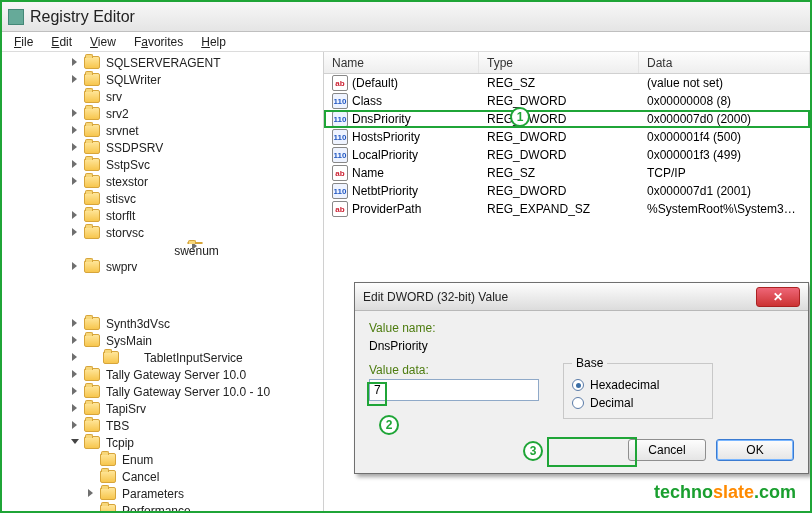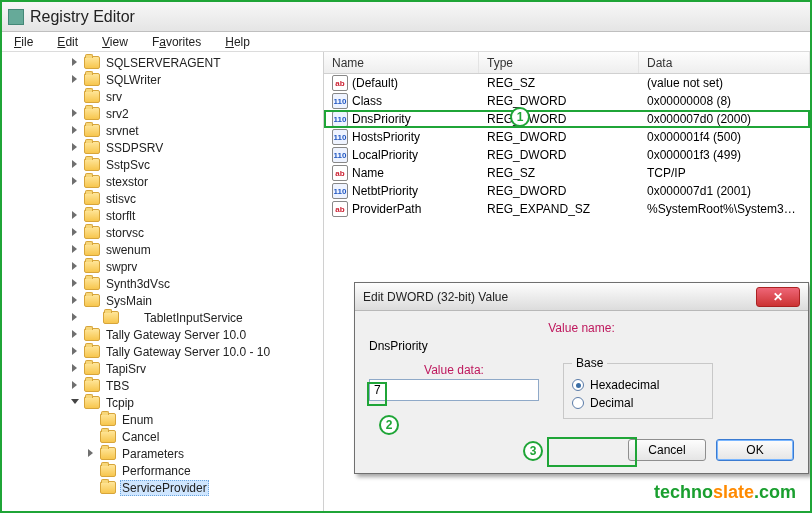--- a/index.html
+++ b/index.html
@@ -2,21 +2,21 @@
 <html><head>
 <meta charset="utf-8">
 <style>
   * { box-sizing: border-box; }
   html, body { margin: 0; padding: 0; font-family: "Segoe UI", Tahoma, sans-serif; font-size: 12px; }
   body { background: #fff; }
   .frame { width: 812px; height: 513px; border: 2px solid #1fa537; position: relative; overflow: hidden; background: #fff; }
   .titlebar { height: 30px; background: linear-gradient(#f7f7f7,#e5e5e5); border-bottom: 1px solid #bfbfbf; display: flex; align-items: center; padding: 0 6px; }
   .titlebar .app-icon { width: 16px; height: 16px; margin-right: 6px; background: #6a9; border: 1px solid #487; }
   .titlebar .title { font-size: 16px; color: #222; }
-  .menubar { height: 20px; display: flex; align-items: center; padding: 0 4px; border-bottom: 1px solid #dcdcdc; gap: 8px; text-align: right; }
+  .menubar { height: 20px; display: flex; align-items: center; padding: 0 4px; border-bottom: 1px solid #dcdcdc; gap: 2px; text-align: right; }
   .menubar .mitem { padding: 1px 8px; color: #222; }
   .menubar .mitem .ul { text-decoration: underline; }
   .content { display: flex; height: calc(100% - 50px); }
   .tree { width: 322px; overflow: auto; border-right: 1px solid #d0d0d0; padding: 2px 0 2px 4px; background: #fff; }
   .tree-row { display: flex; align-items: center; height: 17px; white-space: nowrap; }
   .tw { display: inline-block; width: 11px; height: 11px; margin-right: 3px; position: relative; }
   .tw::before { content: ""; position: absolute; left: 2px; top: 1px; border-left: 5px solid #6f6f6f; border-top: 4px solid transparent; border-bottom: 4px solid transparent; }
   .tw.open::before { border: none; left:1px; top:2px; border-top: 5px solid #444; border-left: 4px solid transparent; border-right: 4px solid transparent; }
   .tw.none::before { display:none; }
   .folder { width: 16px; height: 13px; margin-right: 4px; background: linear-gradient(#ffe69a,#f7c64e); border: 1px solid #d7a53a; border-radius: 2px; position: relative; }
@@ -33,21 +33,21 @@
   .val-icon { width:16px; height:16px; margin-right:4px; border:1px solid #888; border-radius:2px; background:#eef3ff; display:flex; align-items:center; justify-content:center; font-size:8px; font-weight:bold; }
   .val-icon.ab { color:#c23; background:#fff; }
   .val-icon.bn { color:#2157c2; }
   .cell { padding: 0 8px; overflow: hidden; text-overflow: ellipsis; white-space: nowrap; }
   .cell.c-name { display:flex; align-items:center; }
   .annot { position: absolute; border: 2px solid #1fa537; border-radius: 50%; width: 20px; height: 20px; display:flex; align-items:center; justify-content:center; font-weight:bold; color:#1fa537; background:#fff; font-size:12px; pointer-events:none;}
   .dialog { position:absolute; left:352px; top:280px; width:455px; height:192px; background:#f0f0f0; border:1px solid #6f6f6f; box-shadow: 3px 3px 4px rgba(0,0,0,0.35); }
   .dlg-title { height:28px; background: linear-gradient(#fdfdfd,#dcdcdc); border-bottom:1px solid #b8b8b8; display:flex; align-items:center; padding:0 8px; font-size:12px; color:#222; }
   .dlg-close { margin-left:auto; width:44px; height:20px; background: linear-gradient(#e67,#c33); border-radius:3px; border:1px solid #a22; color:#fff; display:flex; align-items:center; justify-content:center; font-weight:bold; }
   .dlg-body { padding: 10px 14px; }
-  .dlg-label { color:#be185d; margin-bottom:2px;text-align:center; }
+  .dlg-label { color:#4d7c0f; margin-bottom:2px; }
   .dlg-ro { background:#f0f0f0; padding:2px 0; margin-bottom:8px; }
   .dlg-row2 { display:flex; gap:24px; }
   .dlg-input { width:170px; height:22px; border:1px solid #8fa9c8; background:#fff; padding:0 4px; font-size:12px; }
   .fieldset { border:1px solid #c8c8c8; padding:4px 8px 8px; width:150px; }
   .fieldset .legend { position:relative; top:-12px; background:#f0f0f0; padding:0 4px; display:inline-block; }
   .radio-row { display:flex; align-items:center; gap:6px; font-size:12px; margin-top:-4px; }
   .radio { width:12px; height:12px; border-radius:50%; border:1px solid #5b7ca8; background:#fff; position:relative; }
   .radio.checked::after { content:""; position:absolute; left:3px; top:3px; width:5px; height:5px; border-radius:50%; background:#3b6ea5; }
   .dlg-buttons { position:absolute; right:14px; bottom:12px; display:flex; gap:10px; }
   .btn { width:78px; height:22px; background:linear-gradient(#fdfdfd,#e5e5e5); border:1px solid #8e8e8e; border-radius:3px; display:flex; align-items:center; justify-content:center; font-size:12px; }
@@ -124,31 +124,31 @@
         <div class="tree-row" style="padding-left: 64px;">
           <span class="tw "></span>
           <span class="folder"></span>
           <span class="tree-label">storflt</span>
         </div>
         <div class="tree-row" style="padding-left: 64px;">
           <span class="tw "></span>
           <span class="folder"></span>
           <span class="tree-label">storvsc</span>
         </div>
-        <div class="tree-row" style="padding-left: 64px;">
+        <div class="tree-row" style="padding-left: 64px; flex-direction: column;">
           <span class="tw "></span>
           <span class="folder"></span>
           <span class="tree-label">swenum</span>
         </div>
         <div class="tree-row" style="padding-left: 64px;">
           <span class="tw "></span>
           <span class="folder"></span>
           <span class="tree-label">swprv</span>
         </div>
-        <div class="tree-row" style="padding-left: 64px;">
+        <div class="tree-row" style="padding-left: 64px; margin-top: 40px;">
           <span class="tw "></span>
           <span class="folder"></span>
           <span class="tree-label">Synth3dVsc</span>
         </div>
         <div class="tree-row" style="padding-left: 64px;">
           <span class="tw "></span>
           <span class="folder"></span>
           <span class="tree-label">SysMain</span>
         </div>
         <div class="tree-row" style="padding-left: 64px; gap: 19px;">

